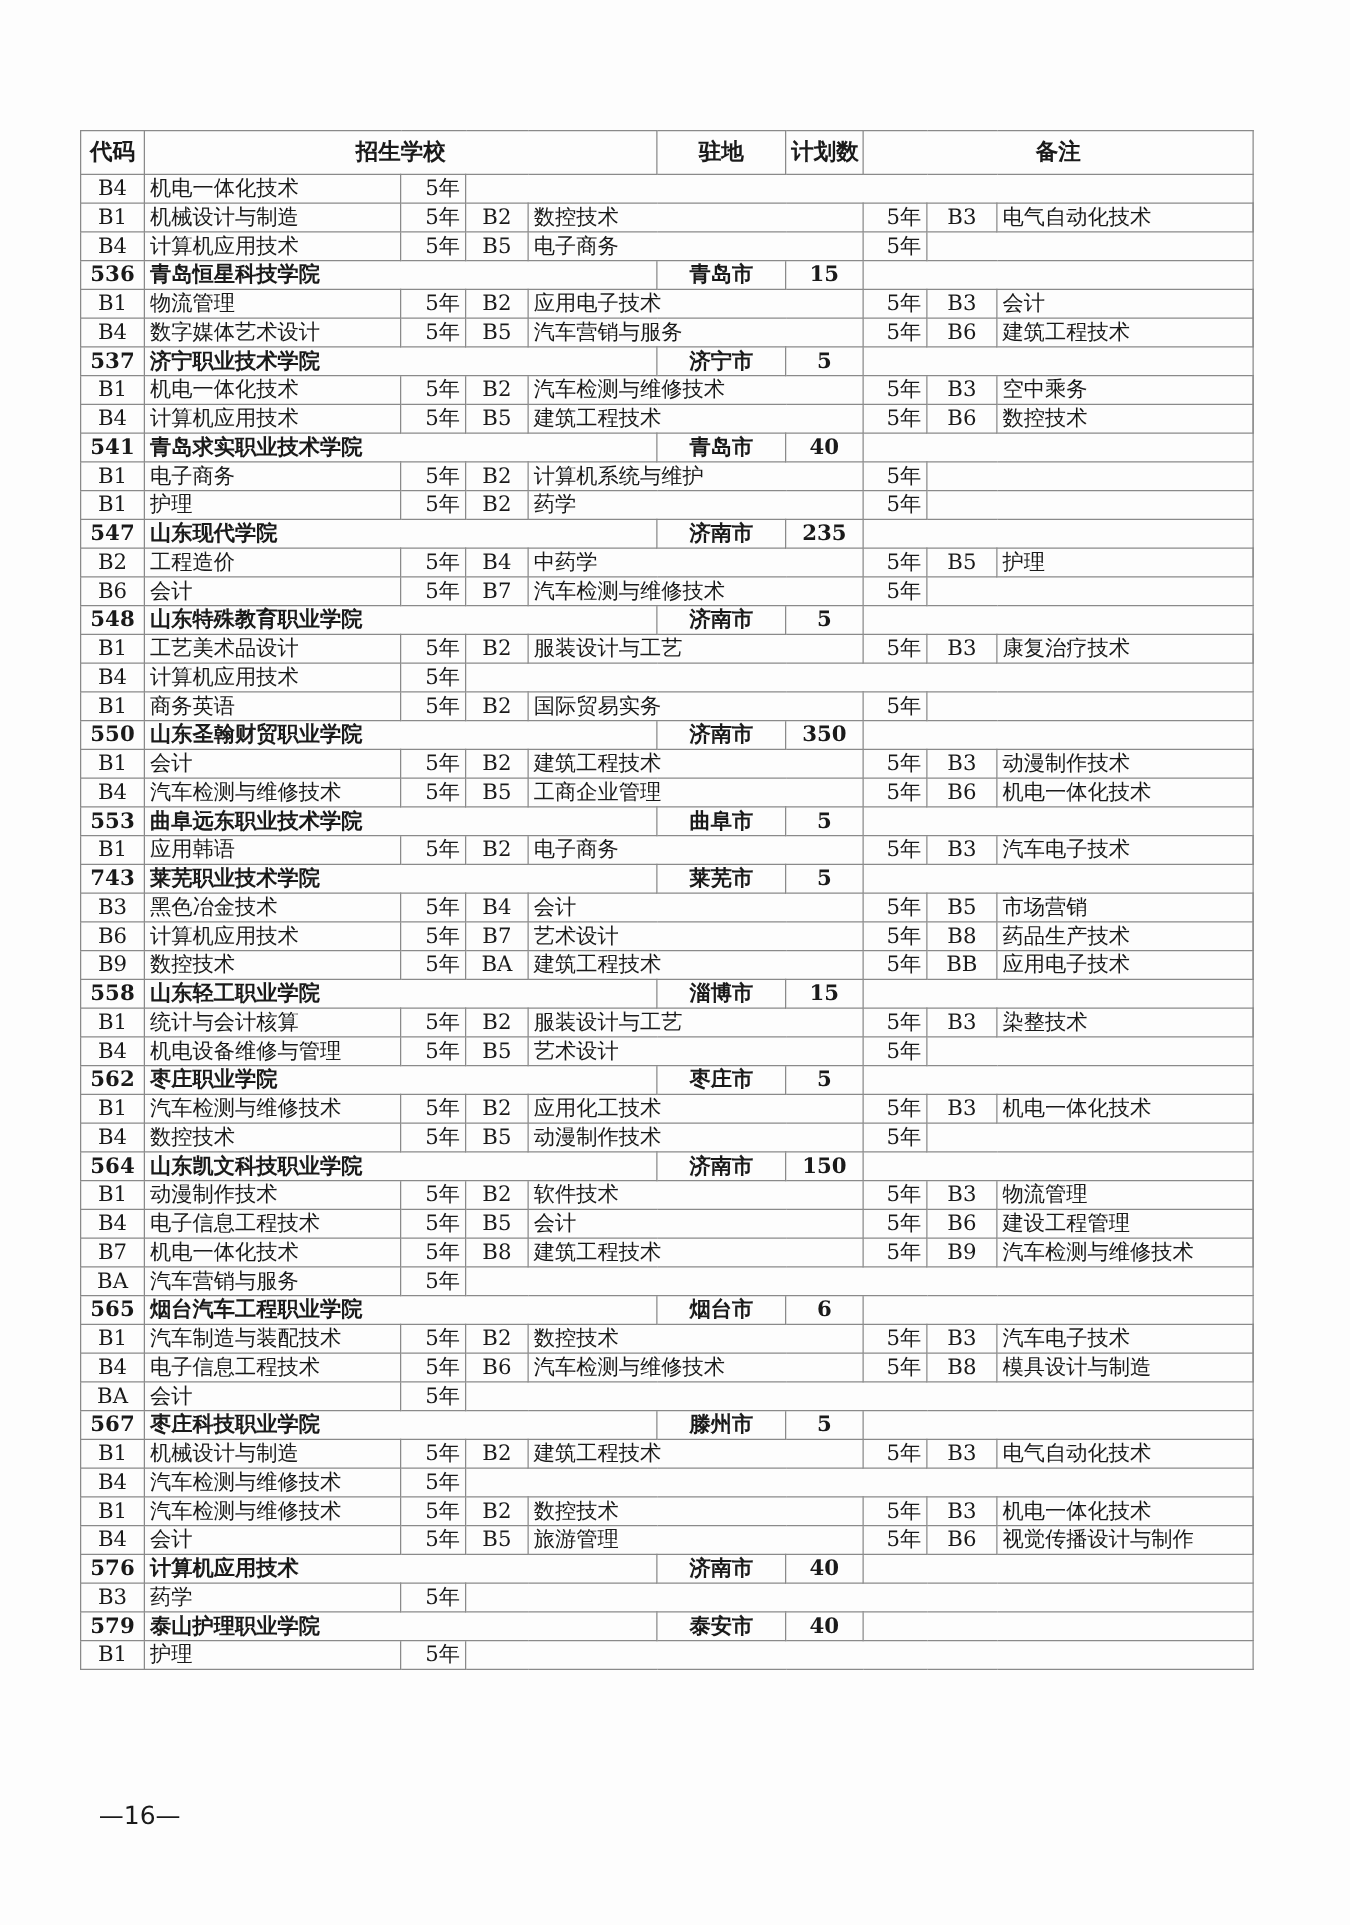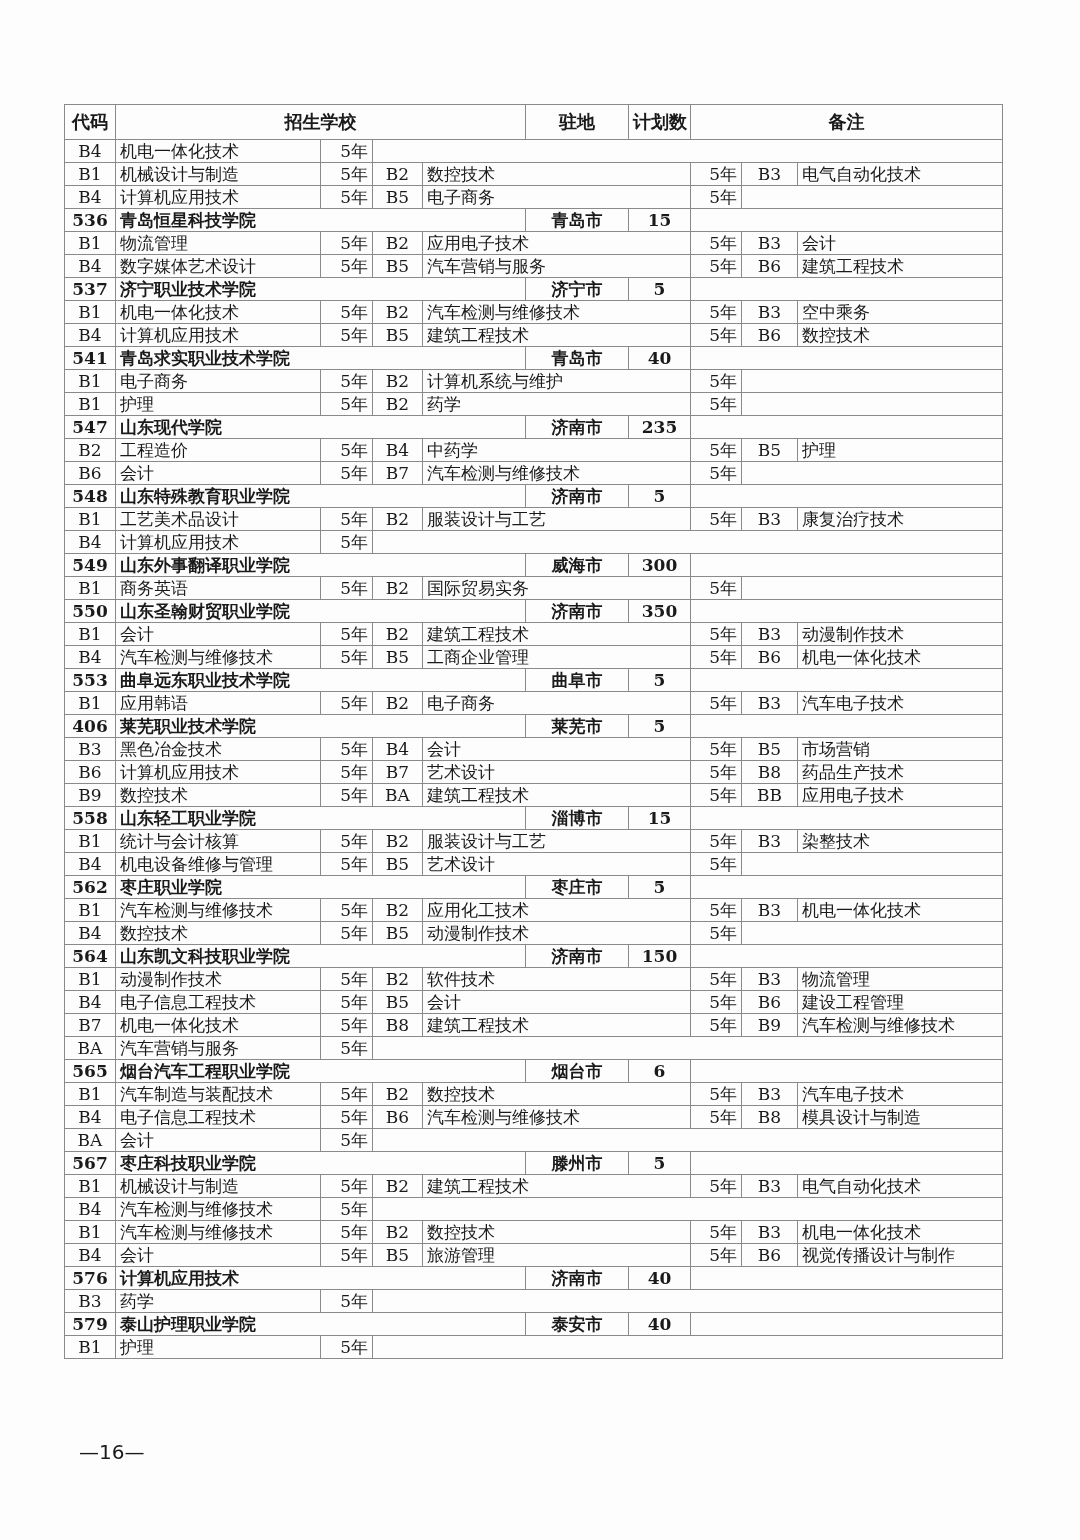--- a/index.html
+++ b/index.html
@@ -192,27 +192,20 @@
           <td class="c">B3</td>
           <td>康复治疗技术</td>
           <td class="r">5年</td>
         </tr>
         <tr>
           <td class="c">B4</td>
           <td>计算机应用技术</td>
           <td class="r">5年</td>
           <td colspan="7"></td>
         </tr>
-        <tr class="school">
-          <td class="c">549</td>
-          <td colspan="4">山东外事翻译职业学院</td>
-          <td class="c">威海市</td>
-          <td class="c">300</td>
-          <td colspan="3"></td>
-        </tr>
         <tr>
           <td class="c">B1</td>
           <td>商务英语</td>
           <td class="r">5年</td>
           <td class="c">B2</td>
           <td colspan="3">国际贸易实务</td>
           <td class="r">5年</td>
           <td colspan="2"></td>
         </tr>
         <tr class="school">
@@ -256,21 +249,21 @@
           <td>应用韩语</td>
           <td class="r">5年</td>
           <td class="c">B2</td>
           <td colspan="3">电子商务</td>
           <td class="r">5年</td>
           <td class="c">B3</td>
           <td>汽车电子技术</td>
           <td class="r">5年</td>
         </tr>
         <tr class="school">
-          <td class="c">406</td>
+          <td class="c">743</td>
           <td colspan="4">莱芜职业技术学院</td>
           <td class="c">莱芜市</td>
           <td class="c">5</td>
           <td colspan="3"></td>
         </tr>
         <tr>
           <td class="c">B3</td>
           <td>黑色冶金技术</td>
           <td class="r">5年</td>
           <td class="c">B4</td>

